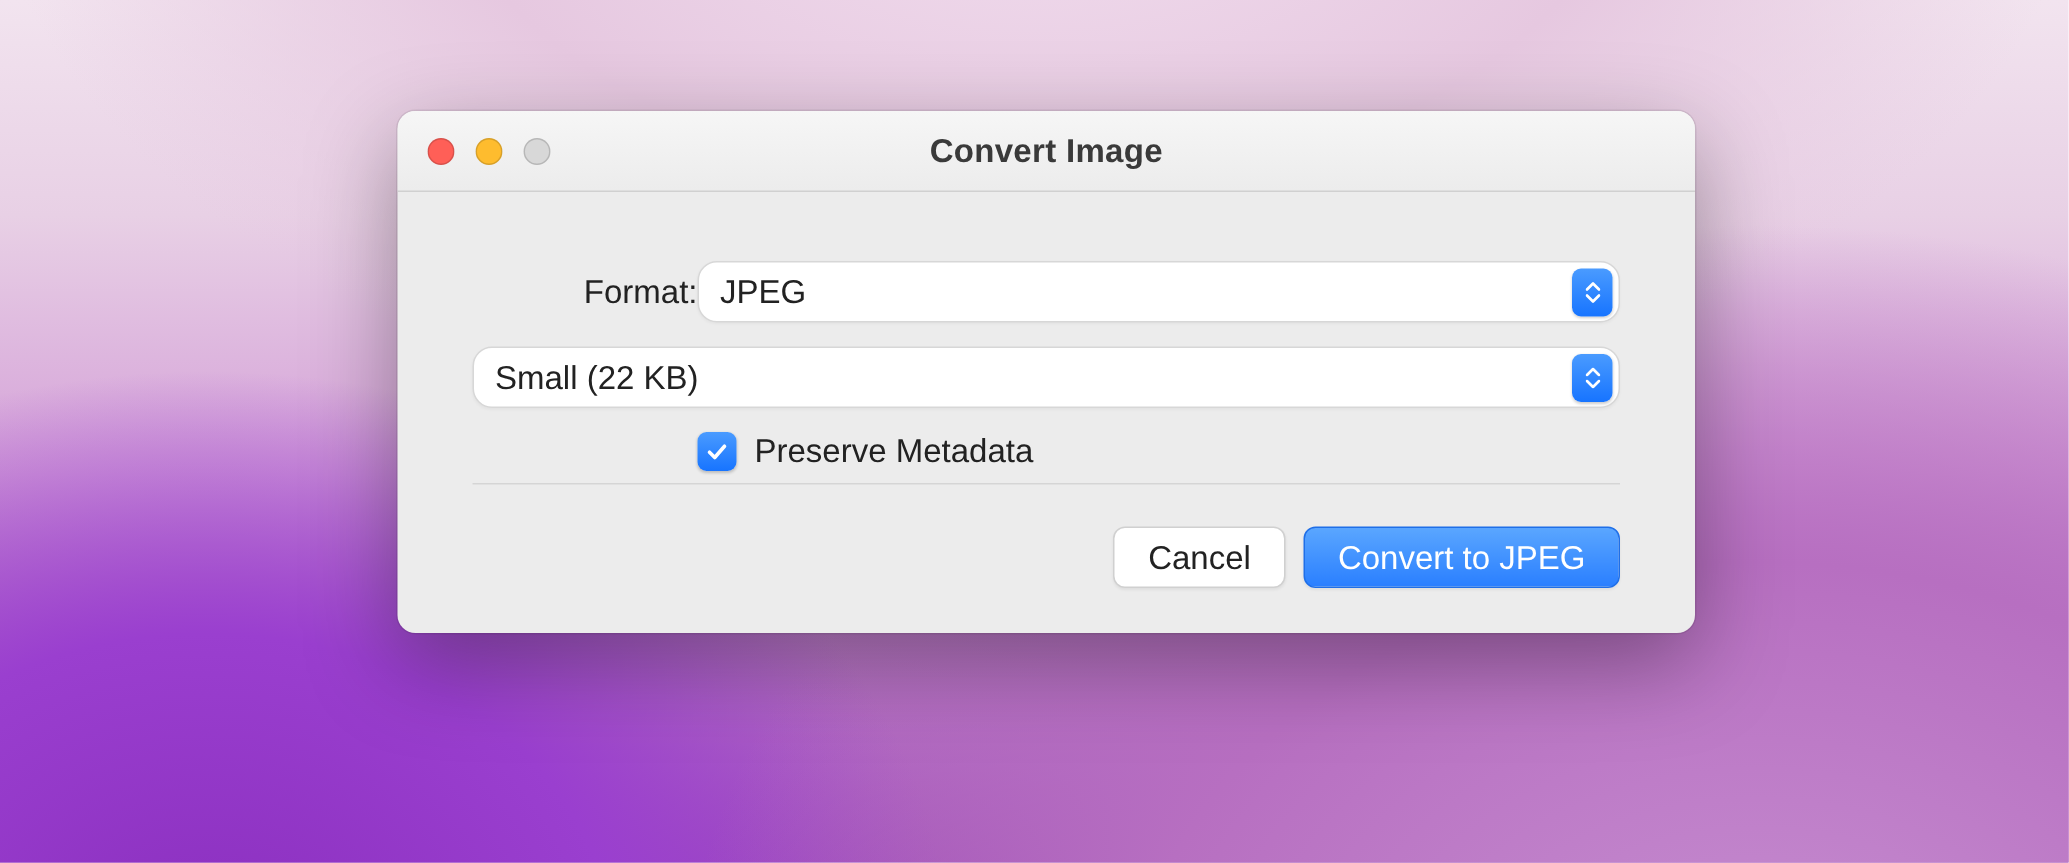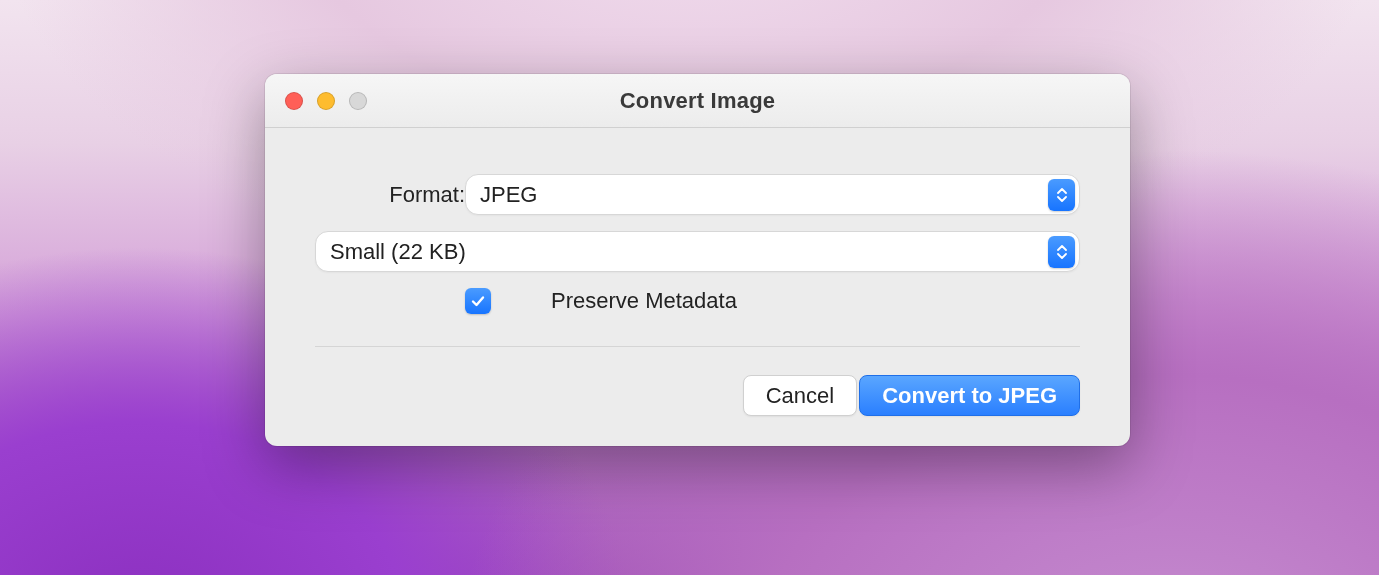--- a/index.html
+++ b/index.html
@@ -100,22 +100,21 @@
       justify-content: center;
       gap: 2px;
       box-shadow: 0 1px 2px rgba(0,0,0,0.2);
     }
     .stepper svg { display: block; }
     .check-row {
       display: flex;
       align-items: center;
       margin-left: 150px;
       margin-top: 6px;
-      margin-bottom: 32px;
-      gap: 48px;
+      margin-bottom: 8px;
     }
     .checkbox {
       width: 26px;
       height: 26px;
       background: linear-gradient(#4a9bff, #1774ff);
       border-radius: 6px;
       display: flex;
       align-items: center;
       justify-content: center;
       margin-right: 12px;
@@ -126,41 +125,40 @@
       color: #222;
     }
     .divider {
       height: 1px;
       background: #d5d5d5;
       margin: 0 0 28px 0;
     }
     .buttons {
       display: flex;
       justify-content: flex-end;
-      gap: 2px;
+      gap: 12px;
     }
     .btn {
       height: 41px;
       padding: 0 22px;
       border-radius: 8px;
       font-size: 22px;
       display: flex;
       align-items: center;
       justify-content: center;
       border: 1px solid #d0d0d0;
       background: #ffffff;
       color: #222;
       box-shadow: 0 1px 2px rgba(0,0,0,0.06);
       cursor: default;
     }
     .btn.primary {
       background: linear-gradient(#5aa6ff, #2a7fff);
       border: 1px solid #1f6fe8;
       color: #ffffff;
-      font-weight: bold;
     }
   </style>
 </head>
 <body>
 
 <div class="dialog">
 
   <div class="titlebar">
     <div class="traffic-lights">
       <div class="tl close"></div>

